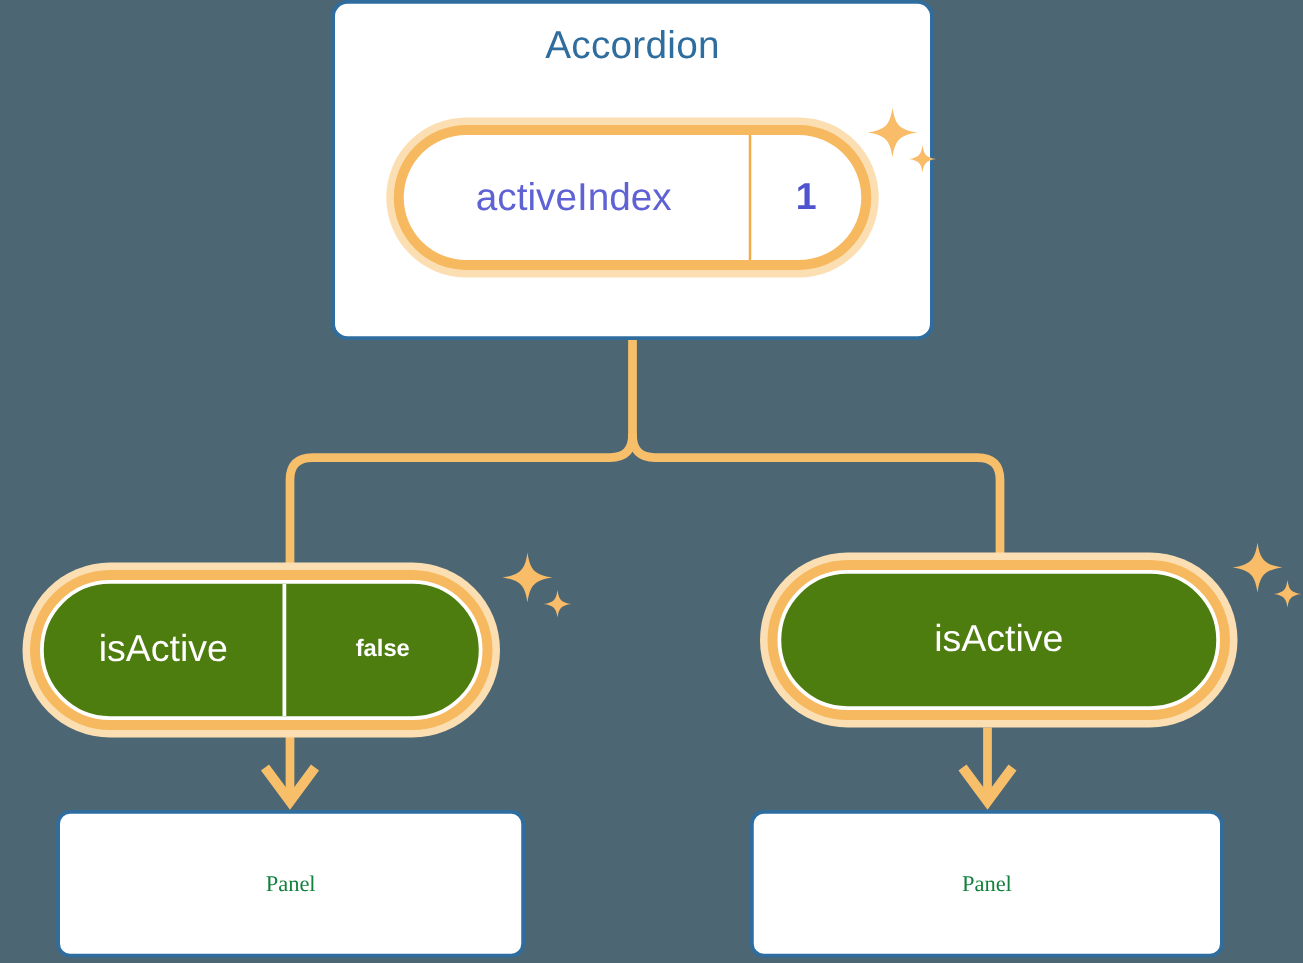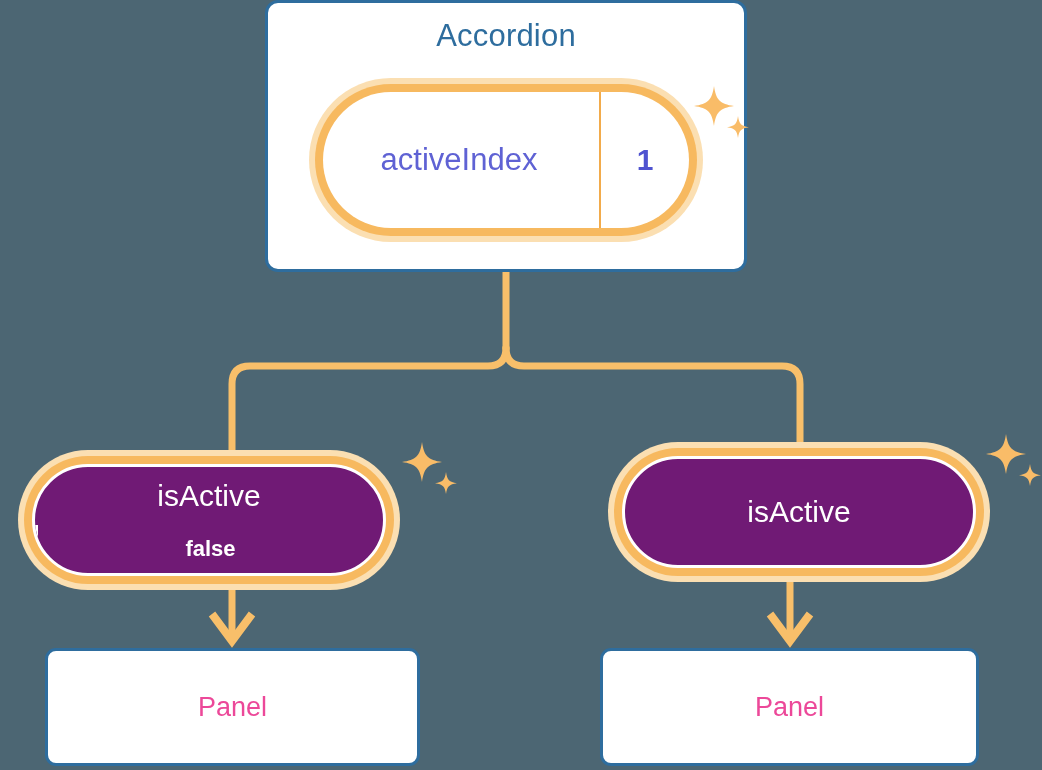--- a/index.html
+++ b/index.html
@@ -58,22 +58,23 @@
     background: #ffffff;
     border: 3px solid #2e6d9e;
     border-radius: 11px;
     box-sizing: border-box;
     display: flex;
     align-items: center;
     justify-content: center;
     z-index: 3;
   }
   .panel-box .panel-label {
-    color: #ec4899;
-    font-size: 27px;
+    color: #15803d;
+    font-size: 18px;
+    font-family: Liberation Serif, serif;
   }
   #panel-left  { left: 45px;  top: 648px; width: 375px; height: 118px; }
   #panel-right { left: 600px; top: 648px; width: 379px; height: 118px; }
 
   
   .pill-wrap {
     position: absolute;
     z-index: 4;
   }
   
@@ -120,39 +121,38 @@
   .pill-white .pill-val {
     color: #4f53d0;
     font-size: 30px;
     font-weight: bold;
     border-left: 2px solid #f2ab4b;
     flex: 0 0 90px;
   }
 
   
   .pill-purple .pill-body {
-    background: #701a75;
+    background: #4d7c0f;
     border: 3px solid #ffffff;
-    flex-direction: column;
   }
   .pill-purple .pill-key {
     color: #ffffff;
     font-size: 30px;
     flex: 1 1 auto;
   }
   .pill-purple .pill-val {
     color: #ffffff;
-    font-size: 22px;
+    font-size: 19px;
     font-weight: bold;
     border-left: 3px solid #ffffff;
     flex: 0 0 45%;
   }
 
   
-  #pill-activeindex { left: 309px; top: 78px;  width: 394px; height: 164px; }
+  #pill-activeindex { left: 309px; top: 94px;  width: 394px; height: 128px; }
   #pill-isactive-left  { left: 18px;  top: 450px; width: 382px; height: 140px; }
   #pill-isactive-right { left: 608px; top: 442px; width: 382px; height: 140px; }
 
   
   .sparkle {
     position: absolute;
     z-index: 6;
     pointer-events: none;
   }
   .sparkle svg { display: block; }

